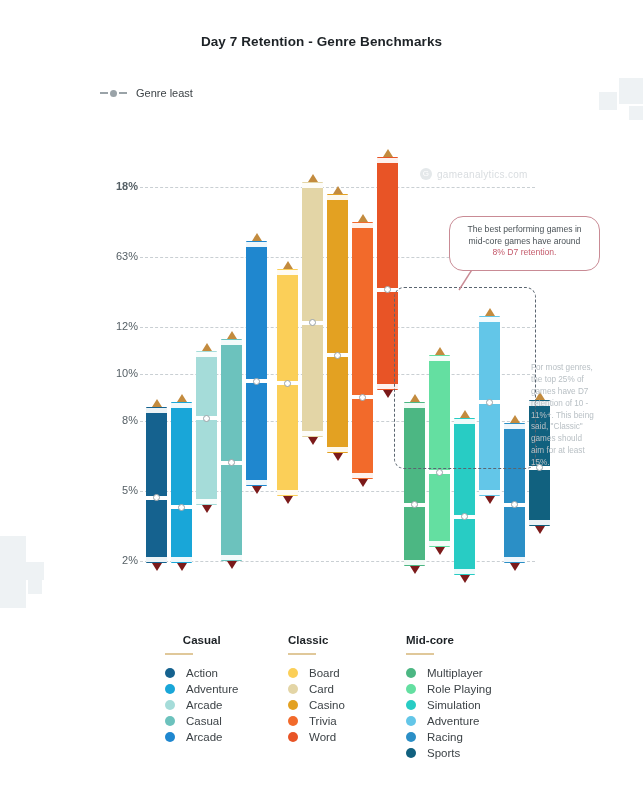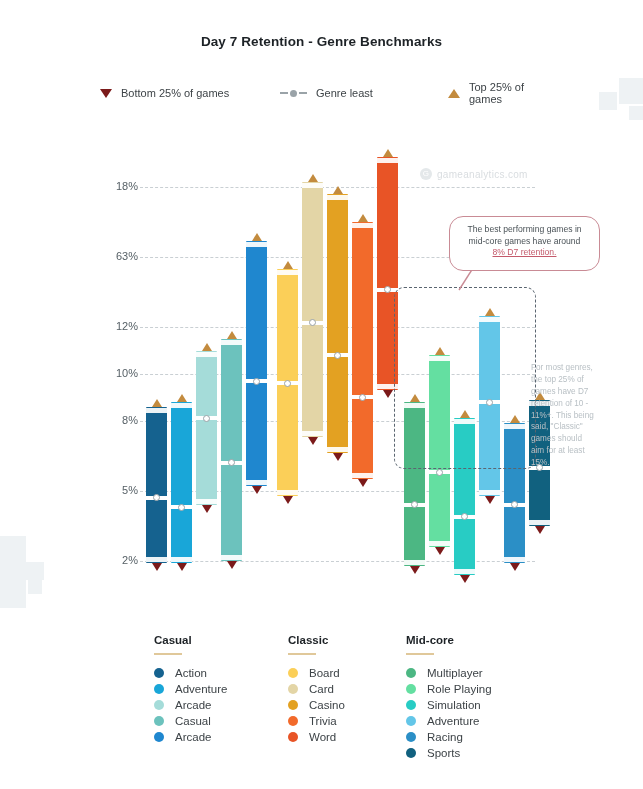--- a/index.html
+++ b/index.html
@@ -84,21 +84,21 @@
   #highlight-box{
     position:absolute;left:394px;top:287px;width:142px;height:182px;
     border:1.5px dashed #5a6570;border-radius:10px;box-sizing:border-box;
   }
   #callout{
     position:absolute;left:449px;top:216px;width:151px;height:55px;
     border:1.4px solid #c98b95;border-radius:14px;background:#ffffff;
     box-sizing:border-box;padding:7px 8px 0 8px;text-align:center;
     font-size:8.6px;line-height:1.34;color:#4a5257;
   }
-  #callout .hl{color:#c45a6b;text-decoration:underline;}
+  #callout .hl{color:#c45a6b;}
   #callout-tail{position:absolute;left:455px;top:268px;width:24px;height:24px;}
 
   #side-note{
     position:absolute;left:531px;top:362px;width:66px;
     font-size:8.2px;line-height:1.45;color:#b9c0c5;
   }
 
   
   #genre-legend{position:absolute;left:150px;top:634px;width:420px;}
   .gl-col{position:absolute;top:0;}
@@ -114,53 +114,45 @@
 <div class="deco" id="deco-tr-1"></div>
 <div class="deco" id="deco-tr-2"></div>
 <div class="deco" id="deco-tr-3"></div>
 <div class="deco" id="deco-bl-1"></div>
 <div class="deco" id="deco-bl-2"></div>
 <div class="deco" id="deco-bl-3"></div>
 
 <div id="chart-title">Day 7 Retention - Genre Benchmarks</div>
 
 <div id="series-legend">
-  <div class="sl-item sl-1">
-    <span class="tri-down"></span>
-    <span>Bottom 25% of games</span>
-  </div>
   <div class="sl-item sl-2">
     <span class="med-glyph">
       <span class="ln"></span>
         <span class="dot"></span>
         <span class="ln"></span>
     </span>
     <span>Genre least</span>
-  </div>
-  <div class="sl-item sl-3">
-    <span class="tri-up"></span>
-    <span>Top 25% of games</span>
   </div>
 </div>
 
 <div id="plot">
     <div class="gridline" style="top: 561px;"></div>
     <div class="ytick" style="top: 554px;">2%</div>
     <div class="gridline" style="top: 490.875px;"></div>
     <div class="ytick" style="top: 483.875px;">5%</div>
     <div class="gridline" style="top: 420.75px;"></div>
     <div class="ytick" style="top: 413.75px;">8%</div>
     <div class="gridline" style="top: 374px;"></div>
     <div class="ytick" style="top: 367px;">10%</div>
     <div class="gridline" style="top: 327.25px;"></div>
     <div class="ytick" style="top: 320.25px;">12%</div>
     <div class="gridline" style="top: 257.125px;"></div>
     <div class="ytick" style="top: 250.125px;">63%</div>
     <div class="gridline" style="top: 187px;"></div>
-    <div class="ytick" style="top: 180px;">18%</div>
+    <div class="ytick" style="top: 180px; font-weight: bold;">18%</div>
     <div class="bar" title="Casual / Action" style="left: 146px; top: 406.725px; width: 21px; height: 156.613px; background: rgb(21, 98, 143);"></div>
     <div class="cap-top" style="left: 146px; top: 407.725px; width: 21px;"></div>
     <div class="cap-bot" style="left: 146px; top: 557.337px; width: 21px;"></div>
     <div class="med-line" style="left: 144px; top: 495.887px; width: 25px;"></div>
     <div class="med-dot" style="left: 153px; top: 494.387px;"></div>
     <div class="mk-up" style="left: 151.5px; top: 398.725px;"></div>
     <div class="mk-down" style="left: 151.5px; top: 563.337px;"></div>
     <div class="bar" title="Casual / Adventure" style="left: 171px; top: 402.05px; width: 21px; height: 161.287px; background: rgb(25, 166, 216);"></div>
     <div class="cap-top" style="left: 171px; top: 403.05px; width: 21px;"></div>
     <div class="cap-bot" style="left: 171px; top: 557.337px; width: 21px;"></div>
@@ -281,21 +273,21 @@
 
 <div id="callout">
   <div>The best performing games in</div>
   <div>mid-core games have around</div>
   <div class="hl">8% D7 retention.</div>
 </div>
 
 <div id="side-note">For most genres, the top 25% of games have D7 retention of 10 - 11%+. This being said, "Classic" games should aim for at least 15%.</div>
 
 <div id="genre-legend">
-    <div class="gl-col" style="left: 4px;">
+    <div class="gl-col" style="left: 15px; text-align: center;">
       <div class="gl-title">Casual</div>
       <div class="gl-rule"></div>
       <div class="gl-item">
         <span class="gl-dot" style="background: rgb(21, 98, 143);"></span>
         <span class="gl-label">Action</span>
       </div>
       <div class="gl-item">
         <span class="gl-dot" style="background: rgb(25, 166, 216);"></span>
         <span class="gl-label">Adventure</span>
       </div>

